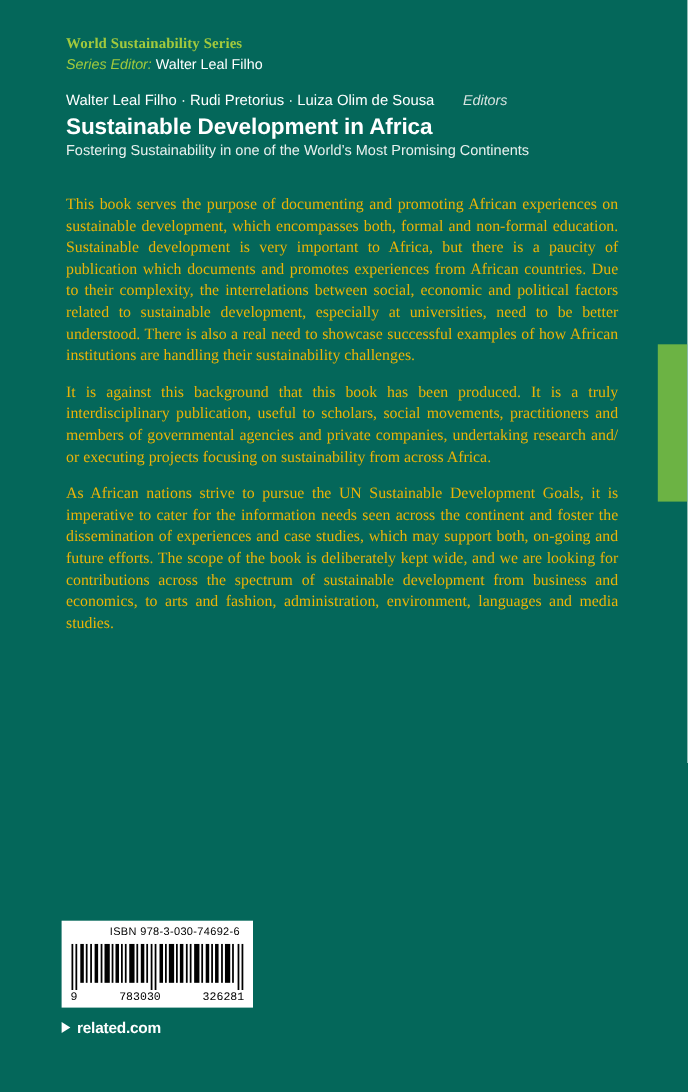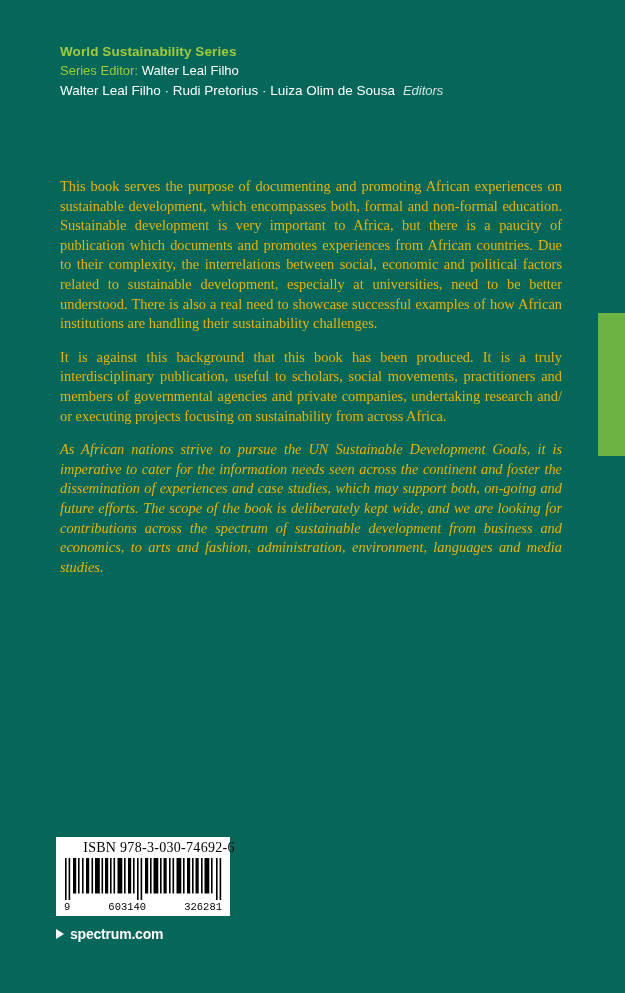--- a/index.html
+++ b/index.html
@@ -29,54 +29,54 @@
   }
 
   
   .series-block {
     position: absolute;
     left: 60px;
     top: 31px;
     width: 520px;
   }
   .series-title {
-    font-family: Liberation Sans, sans-serif;
+    font-family: Liberation Serif, serif;
     font-size: 13.5px;
     font-weight: bold;
     letter-spacing: 0.1px;
     color: #A2C93D;
     line-height: 17px;
-    margin-top: 12px;
   }
   .series-editor {
     font-family: "Liberation Sans", sans-serif;
     font-size: 13px;
     line-height: 18px;
     color: #ffffff;
     margin-top: 2px;
     white-space: nowrap;
   }
   .series-editor .lbl {
+    font-style: italic;
     color: #A2C93D;
   }
 
   
   .byline {
     position: absolute;
     left: 60px;
     top: 82px;
     font-size: 13.5px;
     color: #ffffff;
     line-height: 18px;
     white-space: nowrap;
   }
   .byline .editors-word {
     font-style: italic;
     color: #D8E3E0;
-    margin-left: 8px;
+    margin-left: 26px;
     font-size: 13px;
   }
 
   
   .book-title {
     position: absolute;
     left: 60px;
     top: 104px;
     font-size: 20.5px;
     font-weight: bold;
@@ -105,40 +105,39 @@
     font-size: 14.4px;
     line-height: 19.6px;
     color: #eab308;
     text-align: justify;
   }
   .blurb p {
     margin: 0 0 14px 0;
   }
   .blurb p:last-child {
     margin-bottom: 0;
-    font-style: italic;
   }
 
   
   .barcode-box {
     position: absolute;
     left: 56px;
     top: 837px;
     width: 174px;
     height: 79px;
     background: #ffffff;
     box-sizing: border-box;
     padding: 5px 6px 3px 6px;
     display: flex;
     flex-direction: column;
     align-items: center;
   }
   .isbn-text {
-    font-family: Liberation Serif, serif;
-    font-size: 14px;
+    font-family: Liberation Sans, sans-serif;
+    font-size: 10px;
     letter-spacing: 0.3px;
     color: #000000;
     line-height: 12px;
     white-space: nowrap;
     margin-left: 32px;
   }
   .bars {
     margin-top: 4px;
     height: 45px;
     width: 160px;
@@ -193,20 +192,22 @@
     <div class="series-editor">
       <span class="lbl">Series Editor:</span>
       <span>Walter Leal Filho</span>
     </div>
   </div>
 
   <div class="byline">
     <span>Walter Leal Filho · Rudi Pretorius · Luiza Olim de Sousa</span><span class="editors-word">Editors</span>
   </div>
 
+  <div class="book-title">Sustainable Development in Africa</div>
+  <div class="book-subtitle">Fostering Sustainability in one of the World’s Most Promising Continents</div>
 
   <div class="blurb">
     <p>This book serves the purpose of documenting and promoting African experiences on sustainable development, which encompasses both, formal and non-formal education. Sustainable development is very important to Africa, but there is a paucity of publication which documents and promotes experiences from African countries. Due to their complexity, the interrelations between social, economic and political factors related to sustainable development, especially at universities, need to be better understood. There is also a real need to showcase successful examples of how African institutions are handling their sustainability challenges.</p>
     <p>It is against this background that this book has been produced. It is a truly interdisciplinary publication, useful to scholars, social movements, practitioners and members of governmental agencies and private companies, undertaking research and/ or executing projects focusing on sustainability from across Africa.</p>
     <p>As African nations strive to pursue the UN Sustainable Development Goals, it is imperative to cater for the information needs seen across the continent and foster the dissemination of experiences and case studies, which may support both, on-going and future efforts. The scope of the book is deliberately kept wide, and we are looking for contributions across the spectrum of sustainable development from business and economics, to arts and fashion, administration, environment, languages and media studies.</p>
   </div>
 
   <div class="barcode-box">
     <div class="isbn-text">ISBN  978-3-030-74692-6</div>
     <svg class="bars" viewBox="0 0 160 45" preserveAspectRatio="none">
@@ -244,23 +245,23 @@
         <rect x="132.5" y="0" width="3.2" height="38"></rect>
         <rect x="138" y="0" width="1.6" height="38"></rect>
         <rect x="141.5" y="0" width="4.8" height="38"></rect>
         <rect x="148" y="0" width="1.6" height="38"></rect>
         <rect x="153" y="0" width="1.6" height="45"></rect>
         <rect x="156.6" y="0" width="1.6" height="45"></rect>
       </g>
     </svg>
     <div class="ean-digits">
       <span>9</span>
-      <span>603140</span>
+      <span>783030</span>
       <span>326281</span>
     </div>
   </div>
 
   <div class="springer-line">
     <span class="springer-tri"></span>
-    <span class="springer-text">spectrum.com</span>
+    <span class="springer-text">related.com</span>
   </div>
 
 </div>
 
 </body></html>

